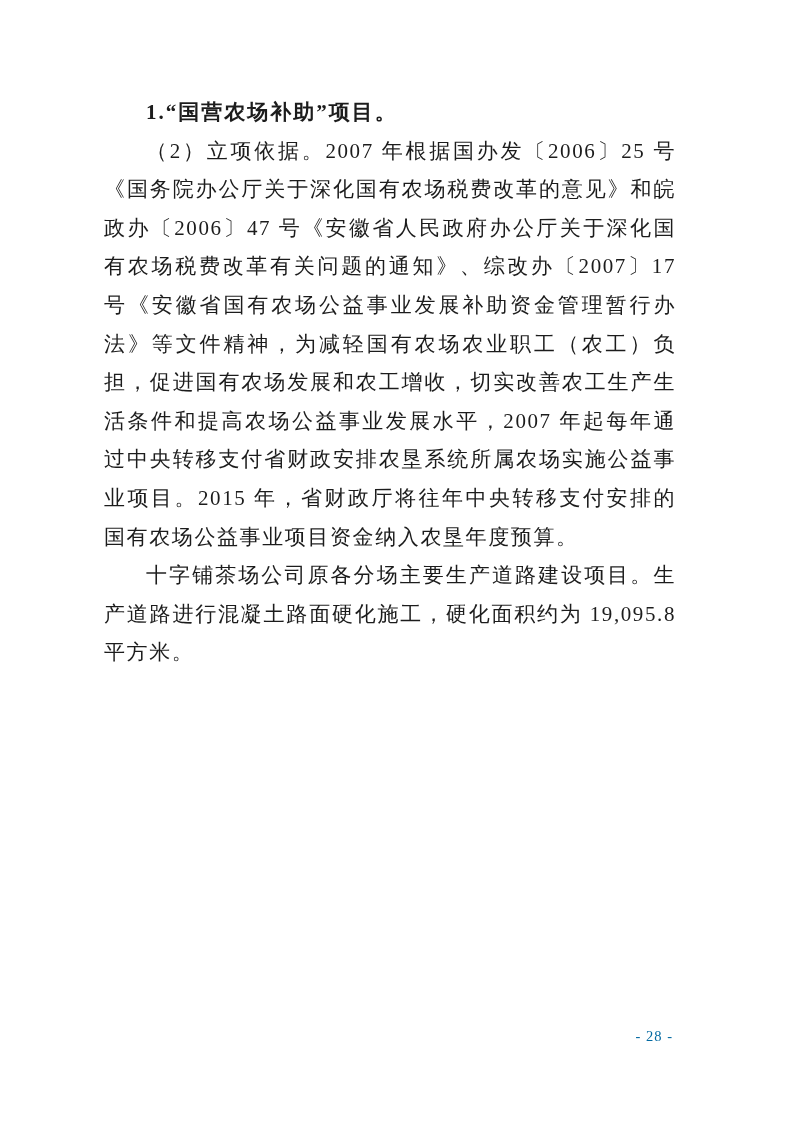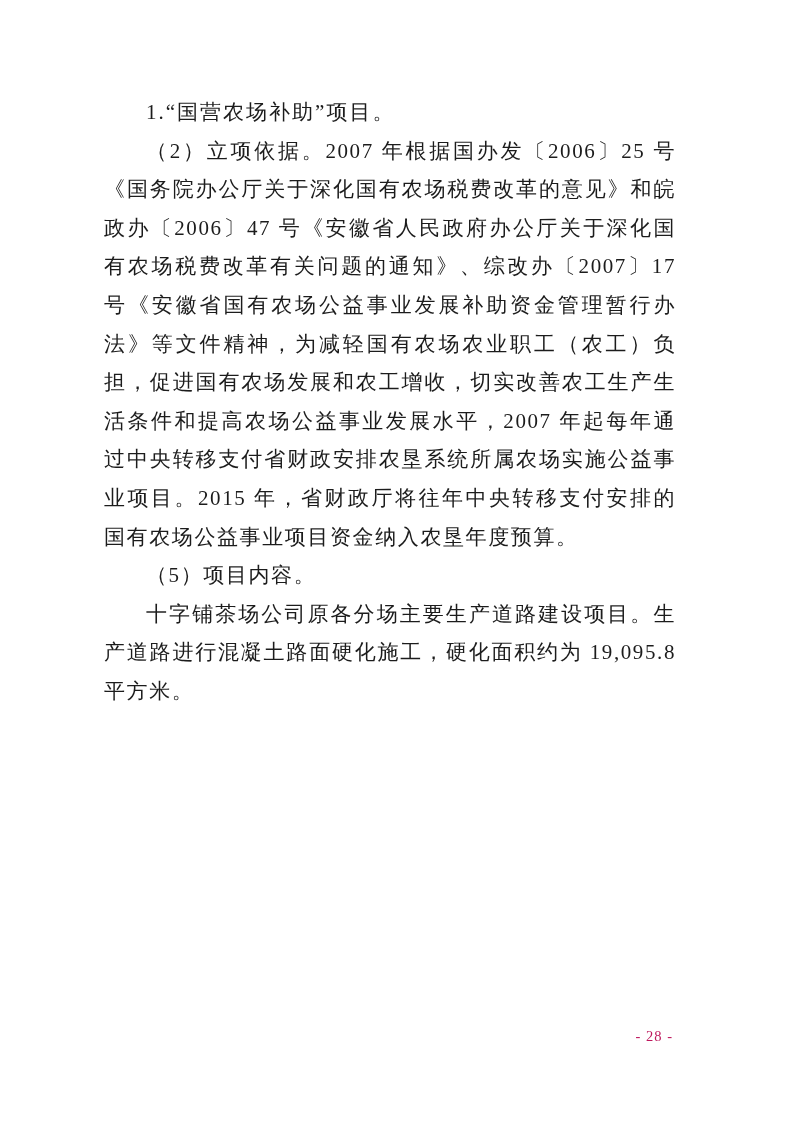--- a/index.html
+++ b/index.html
@@ -26,38 +26,37 @@
     padding: 0;
     font-size: 21px;
     line-height: 38.6px;
     color: #1c1c1c;
     text-indent: 2em;
     text-align: justify;
     text-justify: inter-character;
     letter-spacing: 1.6px;
   }
   .content p.heading {
-    font-weight: normal;
+    font-weight: bold;
     letter-spacing: 2px;
   }
   .footer {
     position: absolute;
     top: 1026px;
     right: 121px;
     font-size: 14.5px;
     line-height: 20px;
-    color: #be185d;
+    color: #0369a1;
     letter-spacing: 1px;
     font-family: "Liberation Serif", "DejaVu Serif", serif;
   }
 </style>
 </head>
 <body>
 
 <div class="page">
   <div class="content">
     <p class="heading">1.“国营农场补助”项目。</p>
     <p class="para">（2）立项依据。2007 年根据国办发〔2006〕25 号《国务院办公厅关于深化国有农场税费改革的意见》和皖政办〔2006〕47 号《安徽省人民政府办公厅关于深化国有农场税费改革有关问题的通知》、综改办〔2007〕17 号《安徽省国有农场公益事业发展补助资金管理暂行办法》等文件精神，为减轻国有农场农业职工（农工）负担，促进国有农场发展和农工增收，切实改善农工生产生活条件和提高农场公益事业发展水平，2007 年起每年通过中央转移支付省财政安排农垦系统所属农场实施公益事业项目。2015 年，省财政厅将往年中央转移支付安排的国有农场公益事业项目资金纳入农垦年度预算。</p>
-    <p class="para">（5）项目内容。</p>
     <p class="para">十字铺茶场公司原各分场主要生产道路建设项目。生产道路进行混凝土路面硬化施工，硬化面积约为 19,095.8 平方米。</p>
   </div>
   <div class="footer">- 28 -</div>
 </div>
 
 </body></html>

